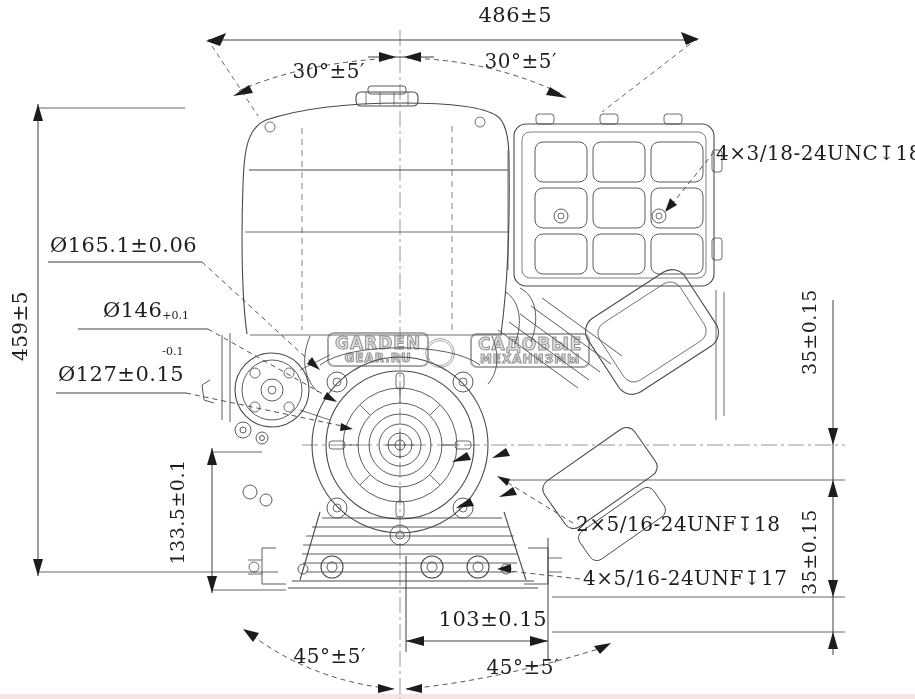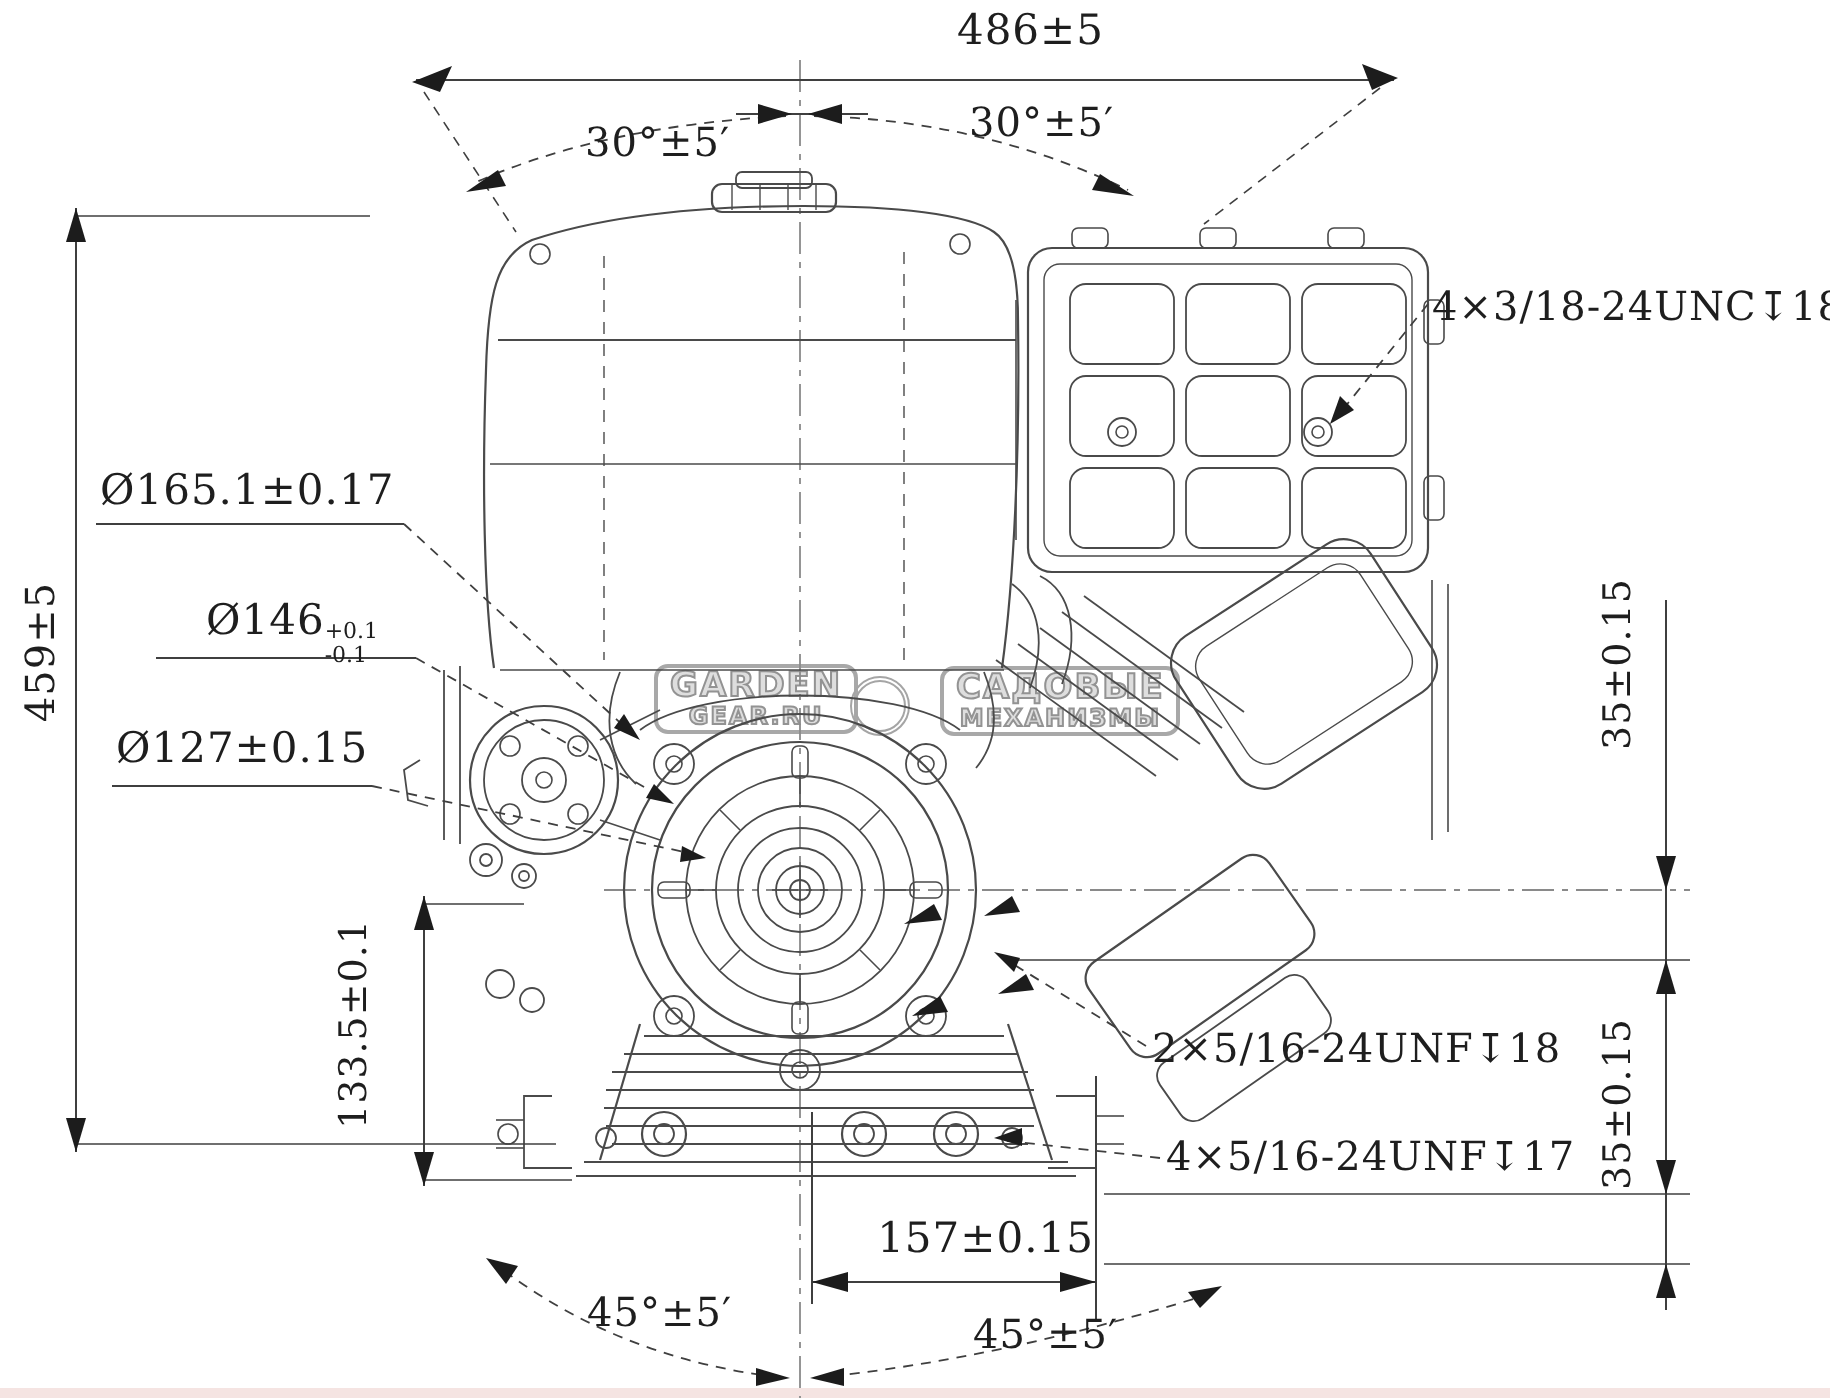--- a/index.html
+++ b/index.html
@@ -8,21 +8,21 @@
   .wm-layer{position:absolute;inset:0;z-index:1;}
   svg.art{position:absolute;left:0;top:0;z-index:2;pointer-events:none;}
   .labels{position:absolute;inset:0;z-index:3;}
   .dim{position:absolute;white-space:nowrap;color:#1e1e1e;letter-spacing:0.5px;}
   .sz21{font-size:21px;}
   .sz20{font-size:20px;}
   .sz19{font-size:19px;}
   .ctr{text-align:right;}
   .rot{transform:rotate(-90deg);transform-origin:center center;text-align:center;}
   .tolstack{display:inline-flex;flex-direction:column;vertical-align:-2px;
-            font-size:11px;line-height:1.05;letter-spacing:0;}
+            font-size:11px;line-height:1.05;letter-spacing:0;gap:24px;}
   .badge{position:absolute;border:2px solid #a8a8a8;border-radius:7px;
          padding:1px 6px;text-align:center;line-height:1.0;
          font-family:"DejaVu Sans","Liberation Sans",sans-serif;font-weight:bold;
          color:#dedede;-webkit-text-stroke:1px #939393;}
   .badge .l1{font-size:17px;letter-spacing:1px;}
   .badge .l2{font-size:12px;letter-spacing:1px;}
   .wm-emblem{position:absolute;width:24px;height:24px;border:3px double #a5a5a5;
              border-radius:50%;}
   .bottom-strip{position:absolute;left:0;bottom:0;width:915px;height:5px;
                 background:#f5e4e2;}
@@ -291,36 +291,36 @@
       <polygon points="499,497 513,487 517,495"></polygon>
       <polygon points="456,508 470,498 474,506"></polygon>
     </g>
   </svg>
 
   <div class="labels">
     <div class="dim sz21 ctr" style="left:392px;top:3px;width:160px;">486±5</div>
     <div class="dim sz20 ctr" style="left:225px;top:59px;width:140px;">30°±5′</div>
     <div class="dim sz20 ctr" style="left:417px;top:49px;width:140px;">30°±5′</div>
 
-    <div class="dim sz21" style="left:50px;top:233px;">Ø165.1±0.17</div>
+    <div class="dim sz21" style="left:50px;top:233px;">Ø165.1±0.06</div>
     <div class="dim sz21" style="left:80px;top:298px;margin-left:23px;"><span>Ø146</span><span class="tolstack">
           <span>+0.1</span>
           <span>-0.1</span>
         </span></div>
     <div class="dim sz21" style="left:58px;top:362px;">Ø127±0.15</div>
 
     <div class="dim sz20 rot" style="left:-50px;top:314px;width:140px;">459±5</div>
     <div class="dim sz19 rot" style="left:107px;top:501px;width:140px;">133.5±0.1</div>
 
     <div class="dim sz20" style="left:716px;top:141px;">4×3/18-24UNC↧18</div>
     <div class="dim sz19 rot" style="left:739px;top:321px;width:140px;">35±0.15</div>
     <div class="dim sz19 rot" style="left:739px;top:541px;width:140px;">35±0.15</div>
 
     <div class="dim sz20" style="left:576px;top:512px;">2×5/16-24UNF↧18</div>
     <div class="dim sz20" style="left:583px;top:566px;text-align:center;">4×5/16-24UNF↧17</div>
 
-    <div class="dim sz21 ctr" style="left:407px;top:607px;width:140px;">157±0.15</div>
+    <div class="dim sz21 ctr" style="left:407px;top:607px;width:140px;">103±0.15</div>
     <div class="dim sz20 ctr" style="left:226px;top:644px;width:140px;">45°±5′</div>
     <div class="dim sz20 ctr" style="left:419px;top:655px;width:140px;">45°±5′</div>
   </div>
 
   <div class="bottom-strip"></div>
 </div>
 
 </body></html>

